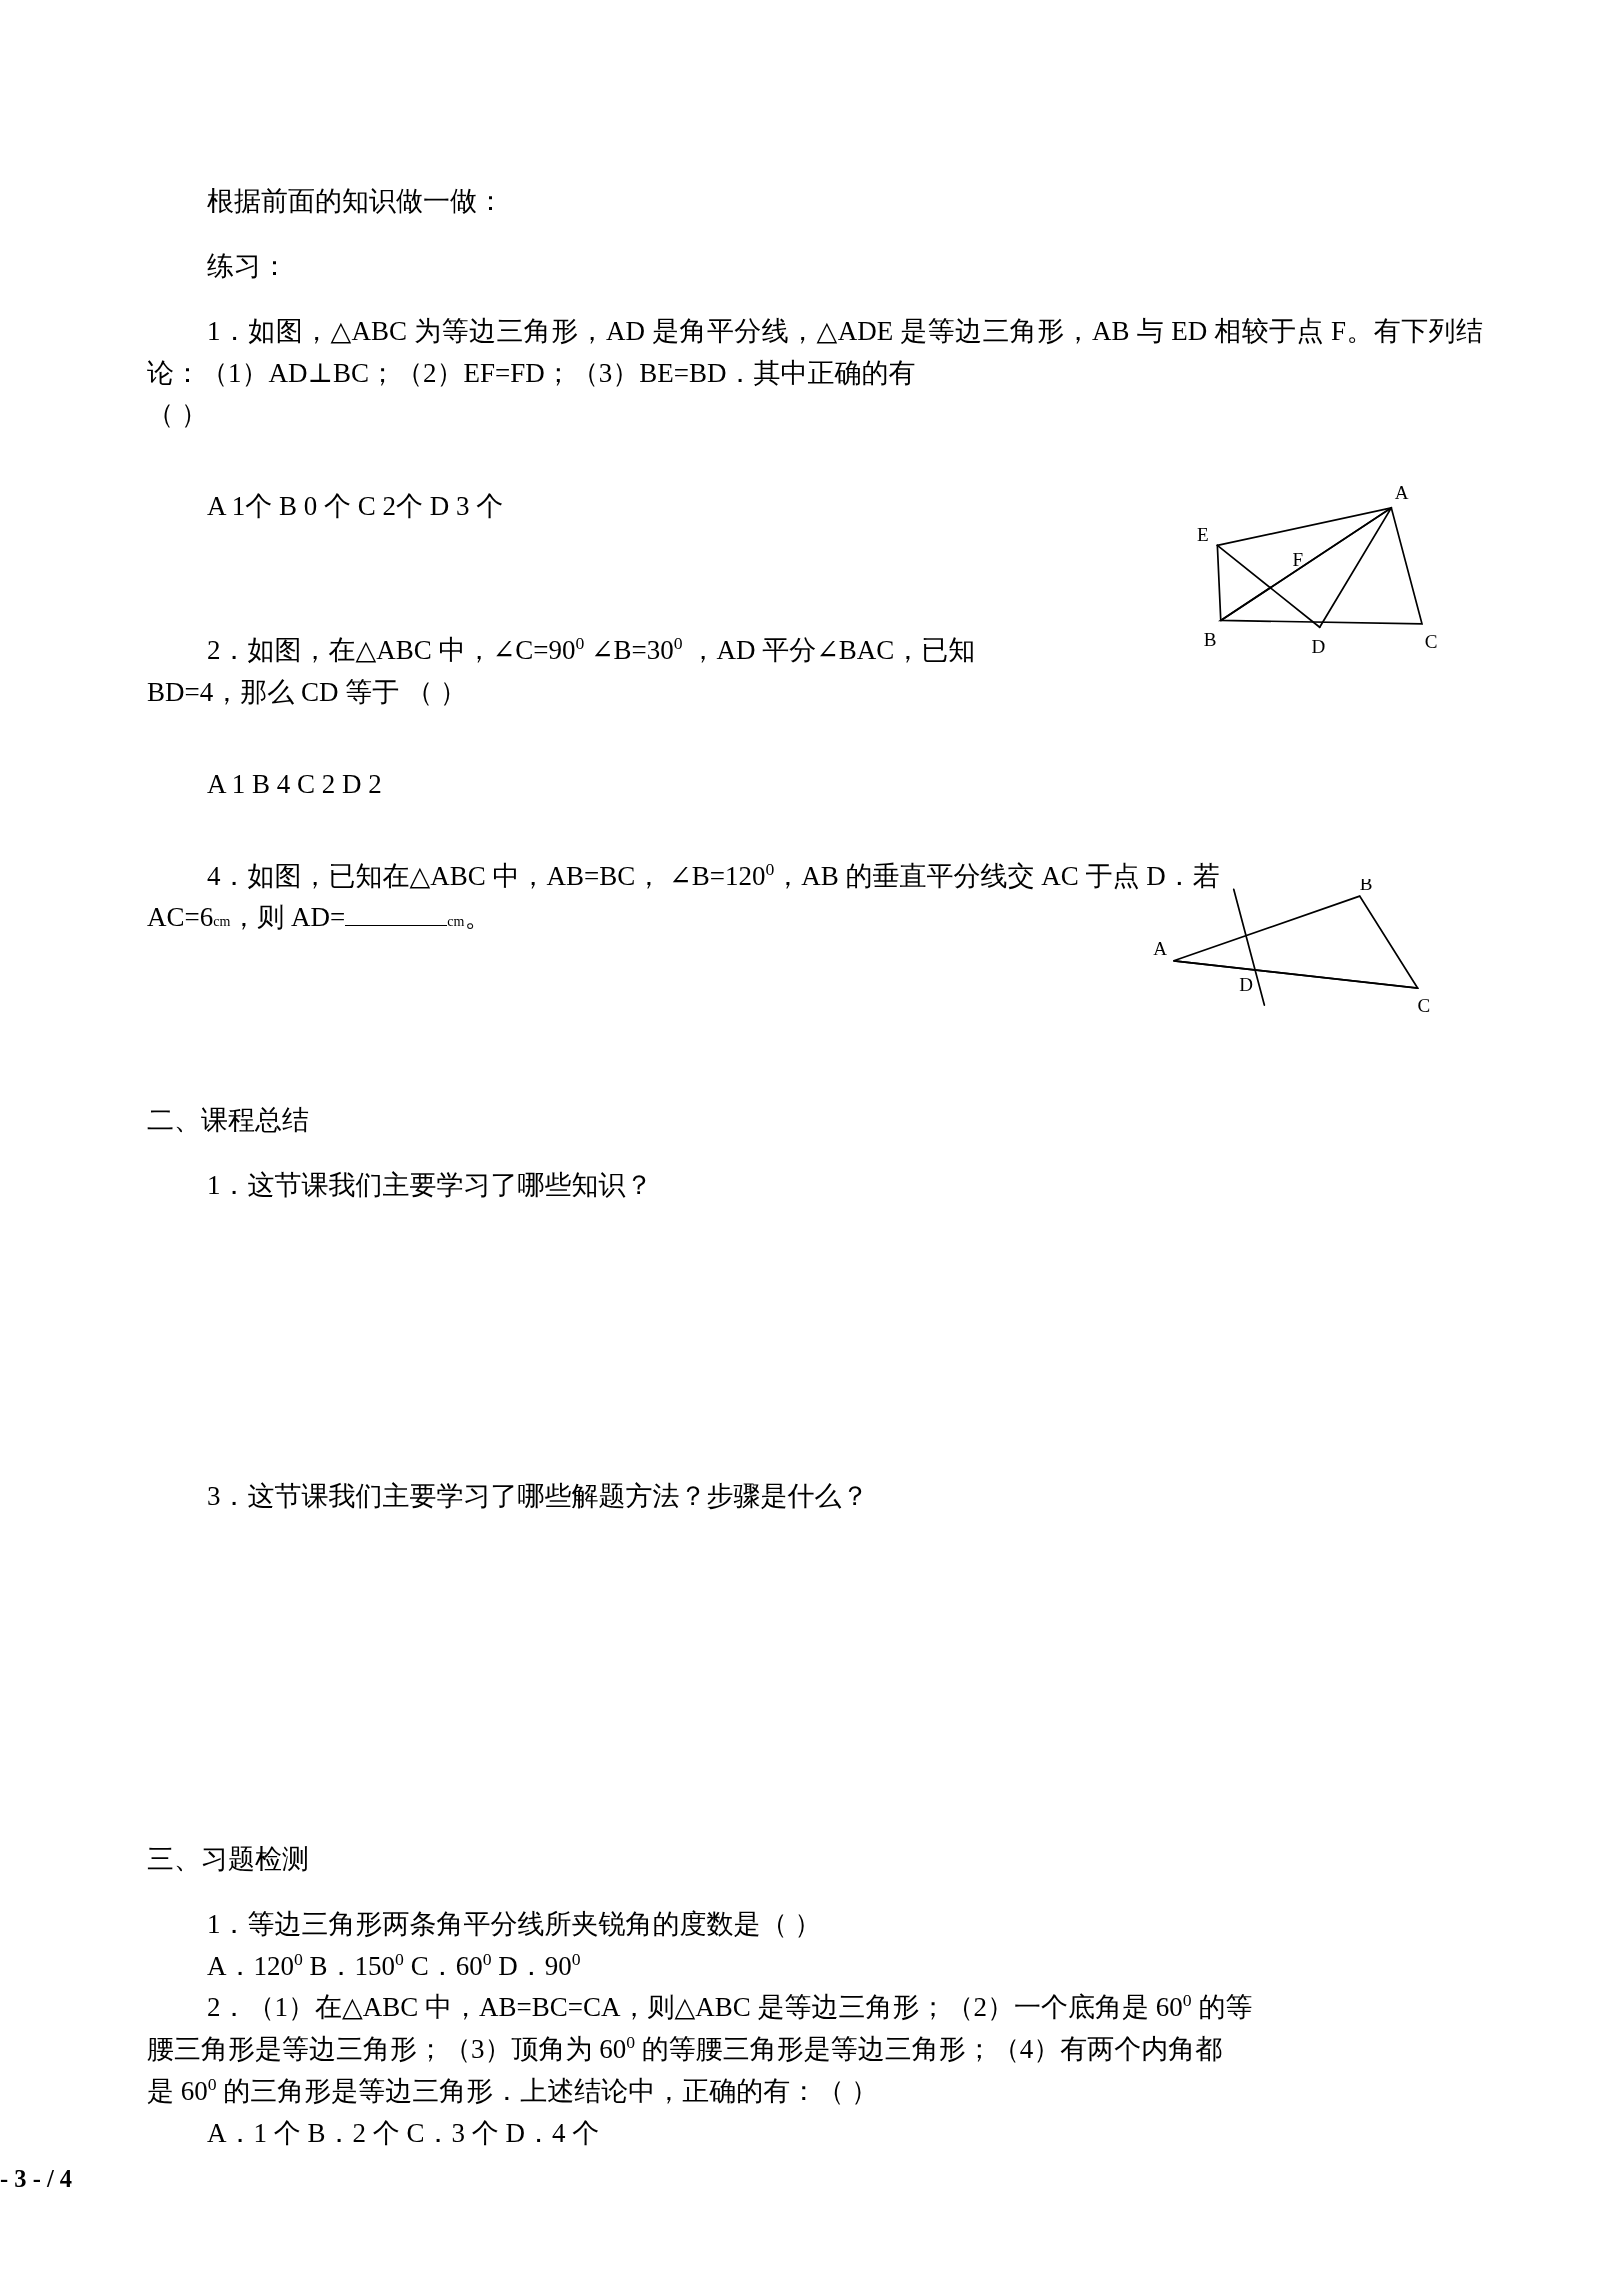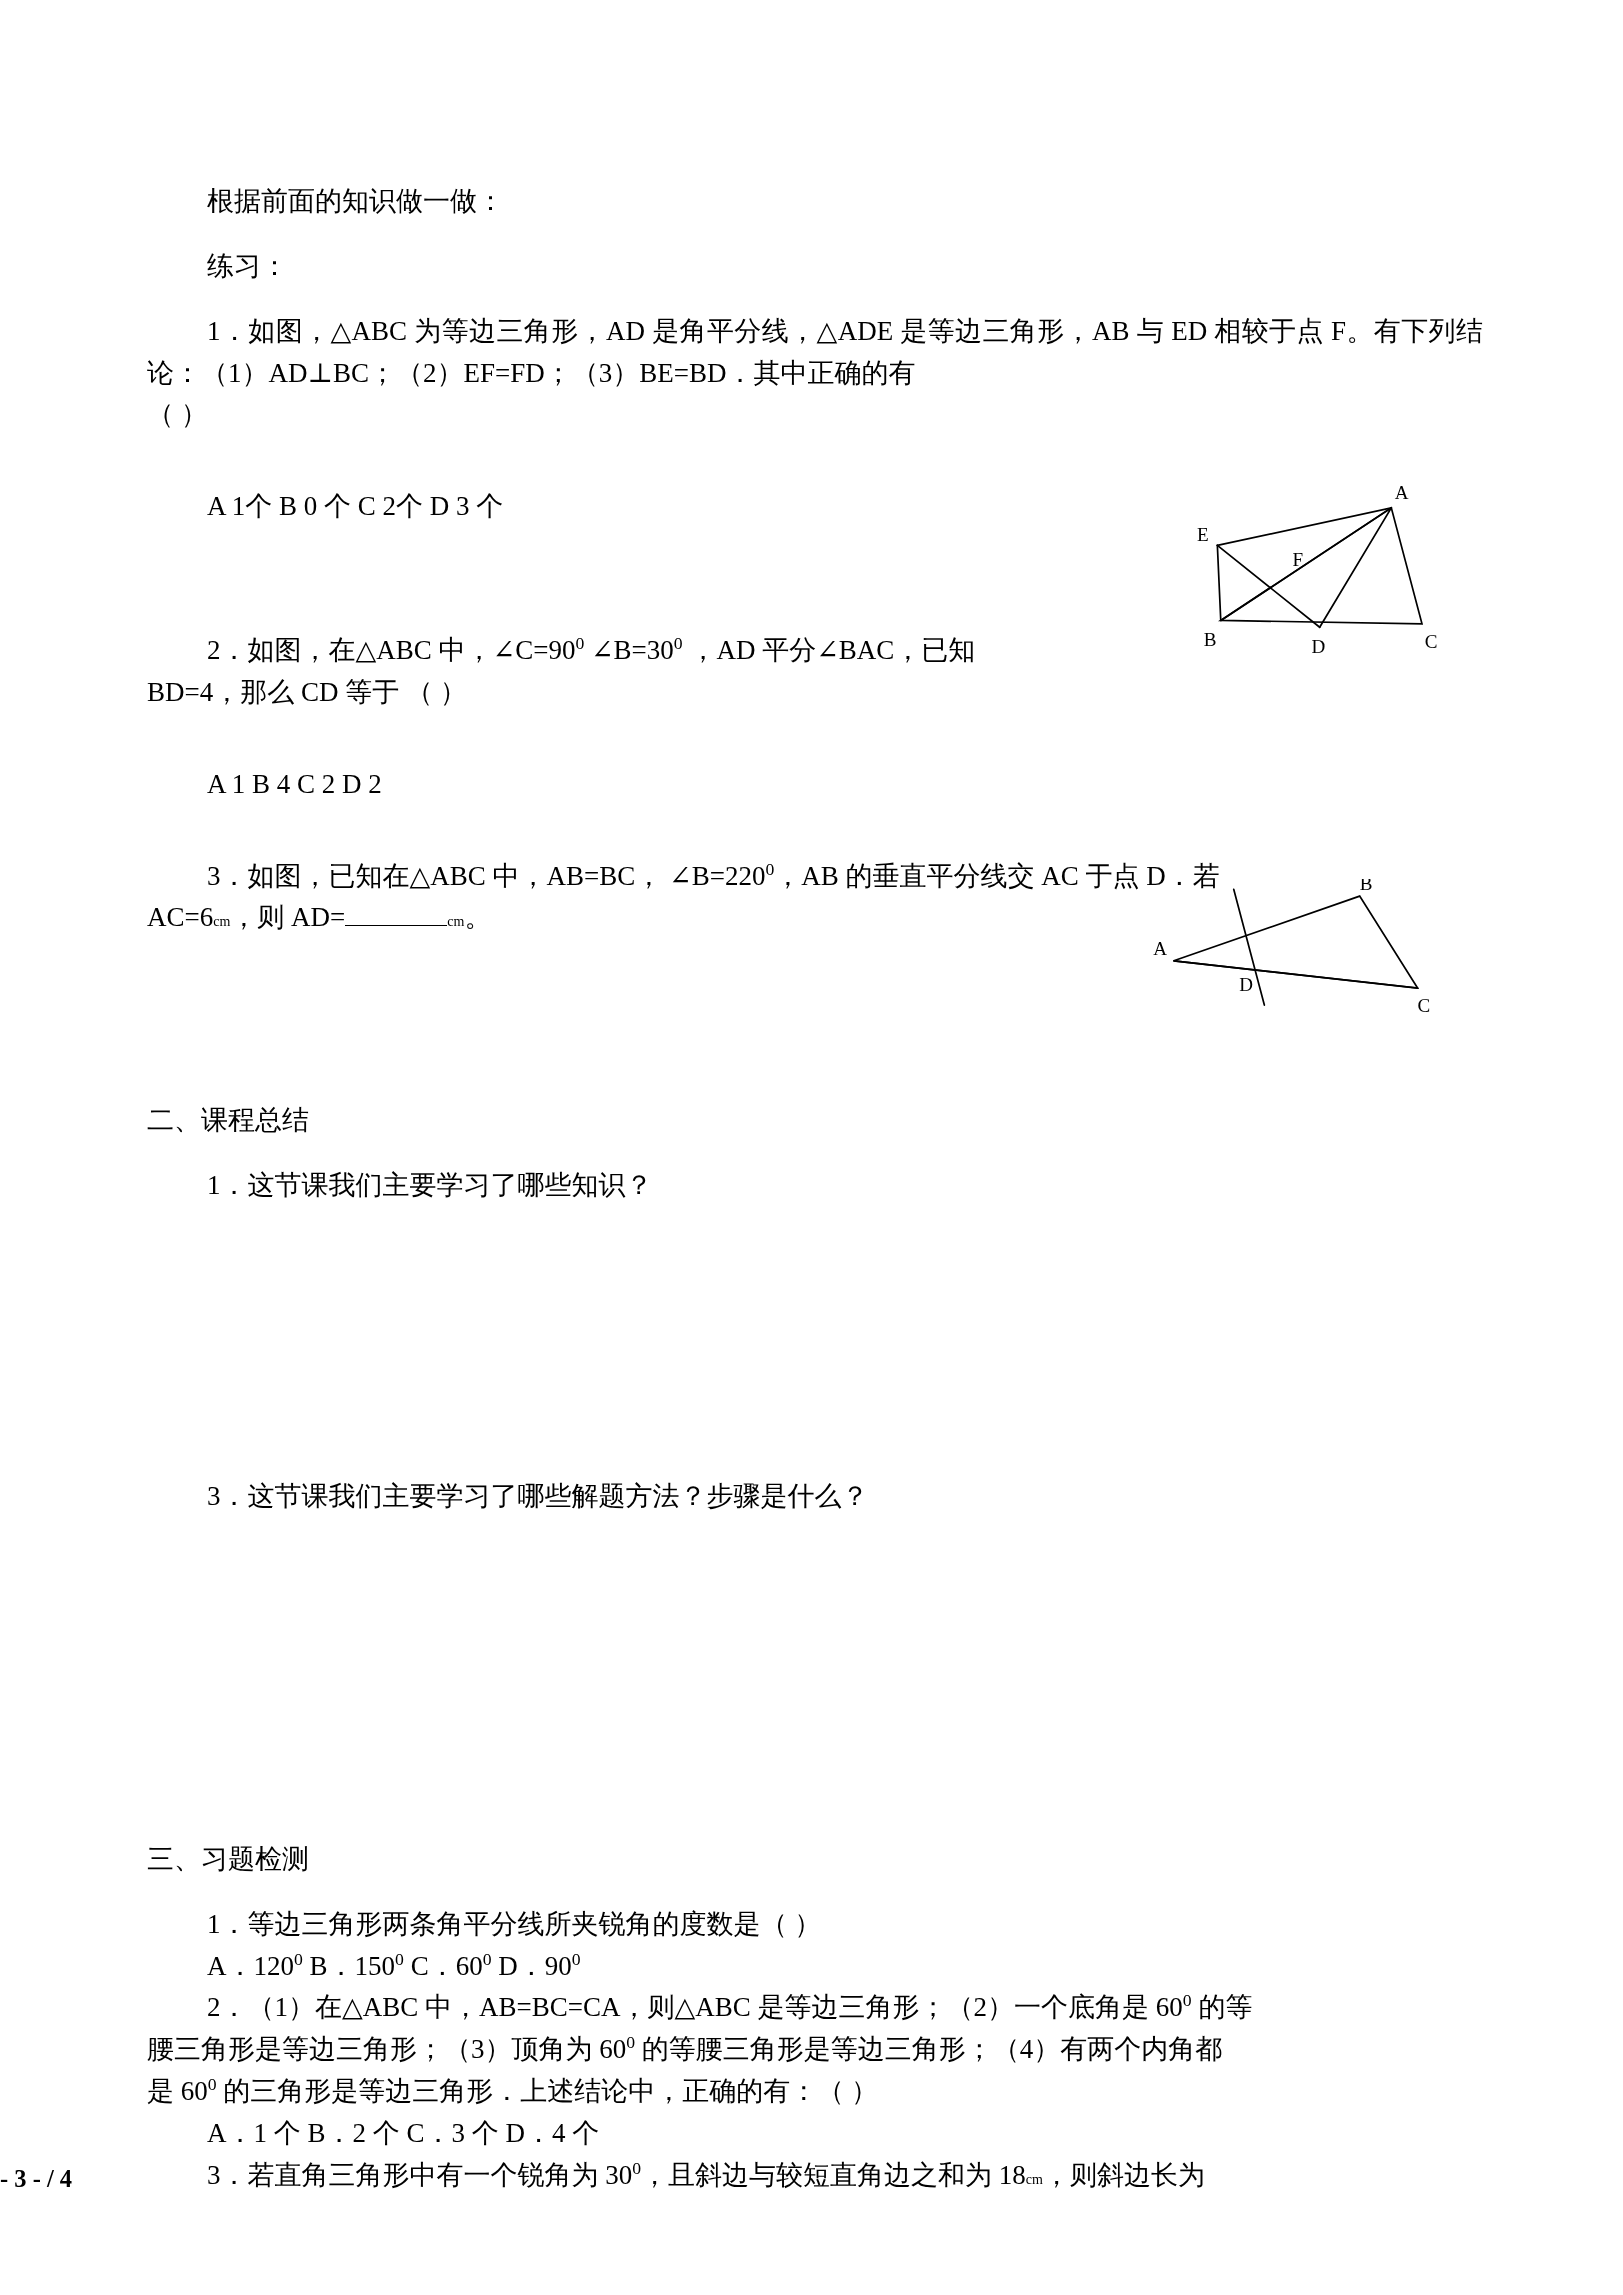--- a/index.html
+++ b/index.html
@@ -99,21 +99,21 @@
     <p class="row-options">A    1个        B    0 个    C  2个    D    3 个</p>
 
     <div class="gap-lg"></div>
 
     <p class="para"><span style="display:inline-block;width:60px;"></span><span>2．如图，在△ABC 中，∠C=90</span><span class="sup">0</span><span>  ∠B=30</span><span class="sup">0</span><span>  ，AD 平分∠BAC，已知</span></p>
     <p class="para">BD=4，那么 CD 等于 （      ）</p>
     <div class="gap-sm"></div>
     <p class="row-options">A  1     B   4      C   2       D    2</p>
     <div class="gap-sm"></div>
 
-    <p class="para"><span style="display:inline-block;width:60px;"></span><span>3．如图，已知在△ABC 中，AB=BC，   ∠B=220</span><span class="sup">0</span><span>，AB 的垂直平分线交 AC 于点 D．若</span></p>
+    <p class="para"><span style="display:inline-block;width:60px;"></span><span>4．如图，已知在△ABC 中，AB=BC，   ∠B=120</span><span class="sup">0</span><span>，AB 的垂直平分线交 AC 于点 D．若</span></p>
     <p class="para"><span>AC=6</span><span class="small-unit">cm</span><span>，则 AD=</span><span class="blank-underline"></span><span class="small-unit">cm</span><span>。</span></p>
 
     <div class="gap-xl"></div>
     <div class="gap-md"></div>
 
     <p class="para">二、课程总结</p>
     <div class="gap-sm"></div>
     <p class="para indent">1．这节课我们主要学习了哪些知识？</p>
 
     <div class="gap-xl"></div>
@@ -129,21 +129,20 @@
     <p class="para">三、习题检测</p>
     <div class="gap-sm"></div>
     <p class="para indent">1．等边三角形两条角平分线所夹锐角的度数是（      ）</p>
     <p class="para indent"><span>A．120</span><span class="sup">0</span><span>  B．150</span><span class="sup">0</span><span>     C．60</span><span class="sup">0</span><span>     D．90</span><span class="sup">0</span></p>
 
     <p class="para"><span style="display:inline-block;width:60px;"></span><span>2．（1）在△ABC 中，AB=BC=CA，则△ABC 是等边三角形；（2）一个底角是 60</span><span class="sup">0</span><span> 的等</span></p>
     <p class="para"><span>腰三角形是等边三角形；（3）顶角为 60</span><span class="sup">0</span><span> 的等腰三角形是等边三角形；（4）有两个内角都</span></p>
     <p class="para"><span>是 60</span><span class="sup">0</span><span> 的三角形是等边三角形．上述结论中，正确的有：（      ）</span></p>
     <p class="para indent">A．1 个     B．2 个    C．3 个      D．4 个</p>
 
-    <p class="para"><span style="display:inline-block;width:60px;"></span><span>3．若直角三角形中有一个锐角为 30</span><span class="sup">0</span><span>，且斜边与较短直角边之和为 18</span><span class="small-unit">cm</span><span>，则斜边长为</span></p>
 
   </div>
 
   <svg class="fig1" viewBox="0 0 400 280">
     <g stroke="#000000" stroke-width="2.5" fill="none" stroke-linecap="round">
 
       <polygon points="45,200 340,205 295,35"></polygon>
 
       <line x1="295" y1="35" x2="190" y2="210"></line>
 

